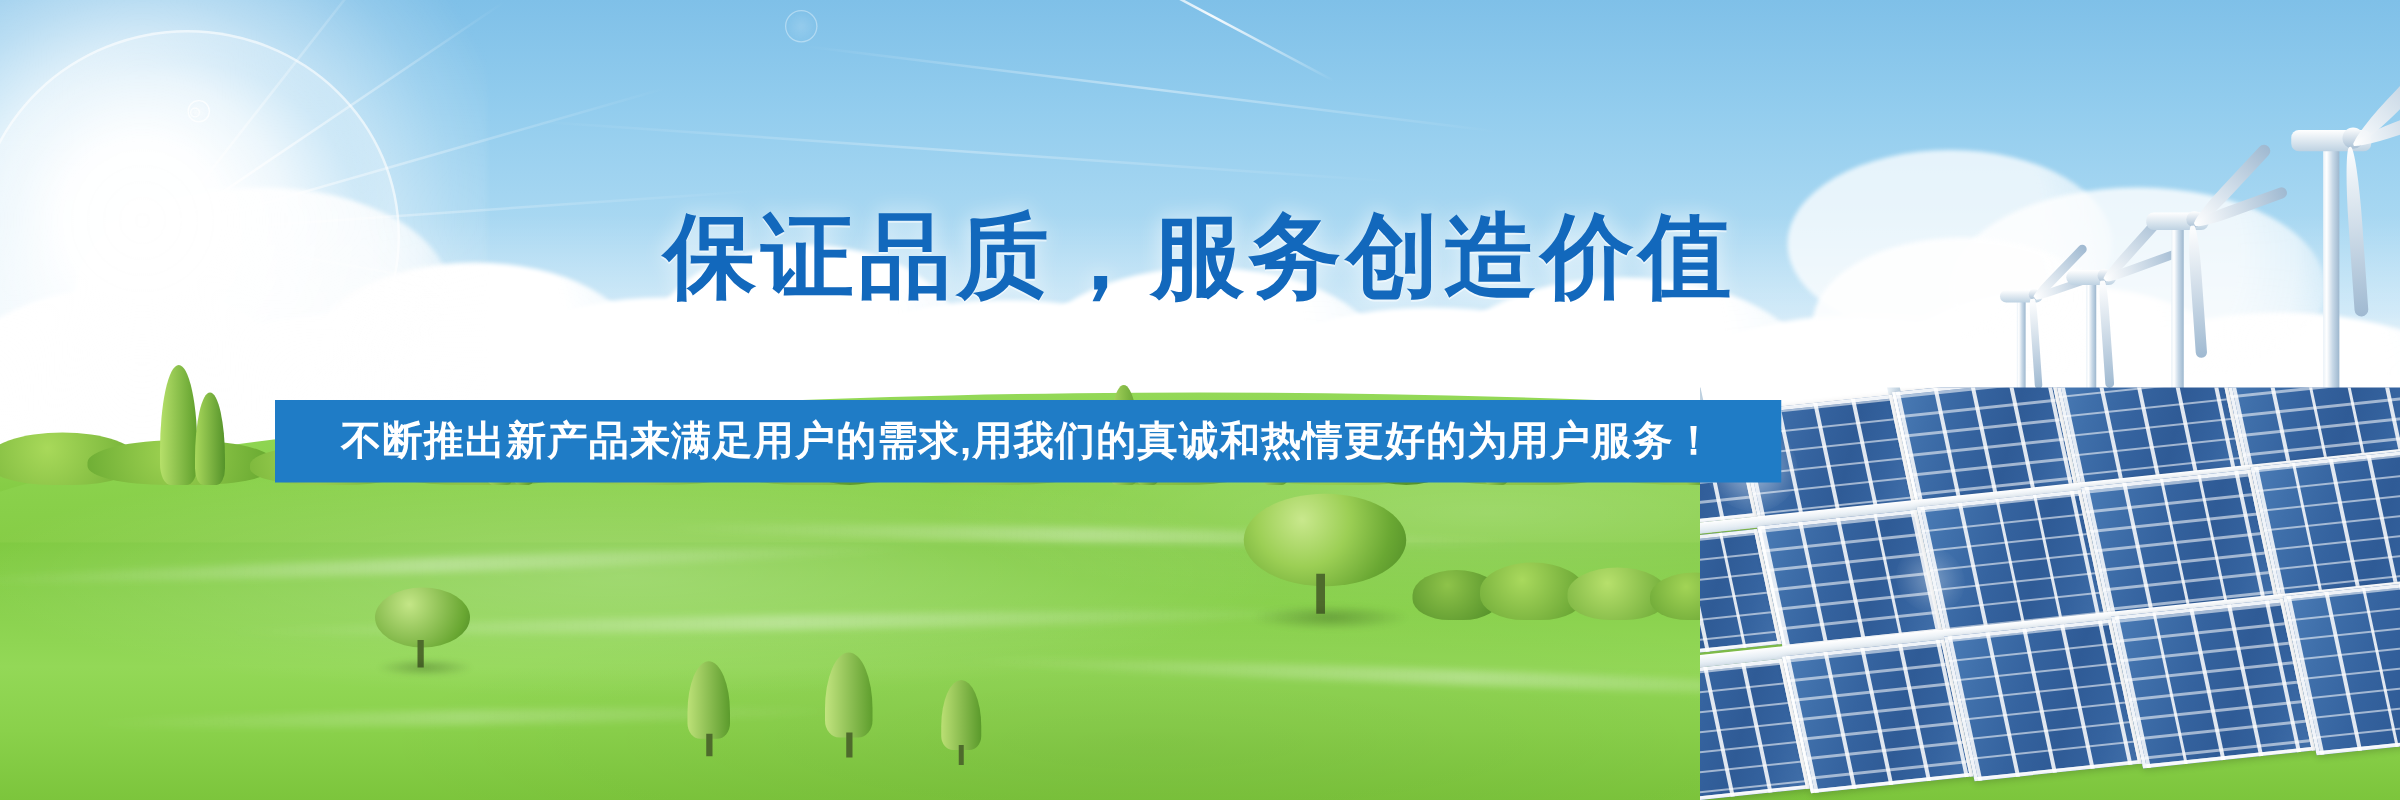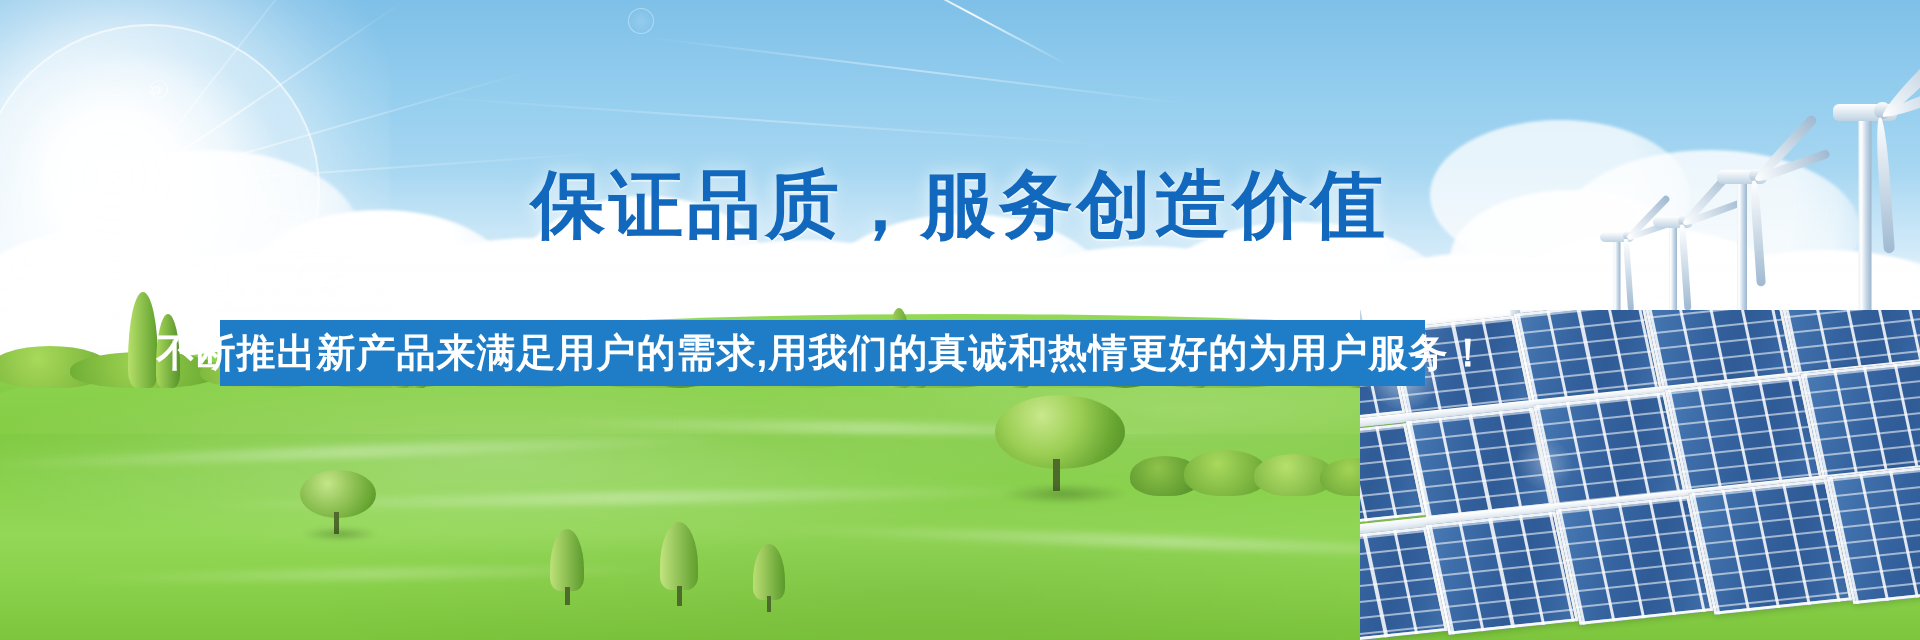--- a/index.html
+++ b/index.html
@@ -215,21 +215,21 @@
   }
   .subbar {
     position:absolute;
     left:220px; top:320px;
     width:1205px; height:66px;
     background:#1f7cc6;
     display:flex; align-items:center; justify-content:center;
   }
   .subbar-text {
     color:#ffffff;
-    font-size:39px;
+    font-size:32px;
     font-weight:bold;
     letter-spacing:1px;
     white-space:nowrap;
   }
 </style>
 </head>
 <body>
 
 <div class="banner">
 

